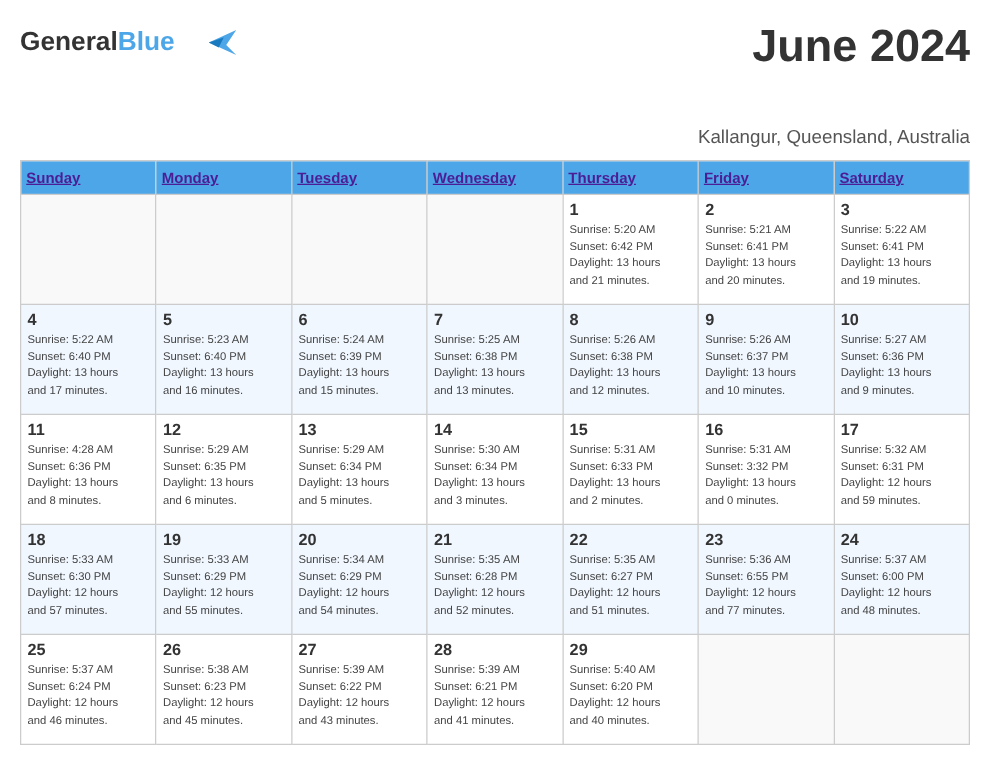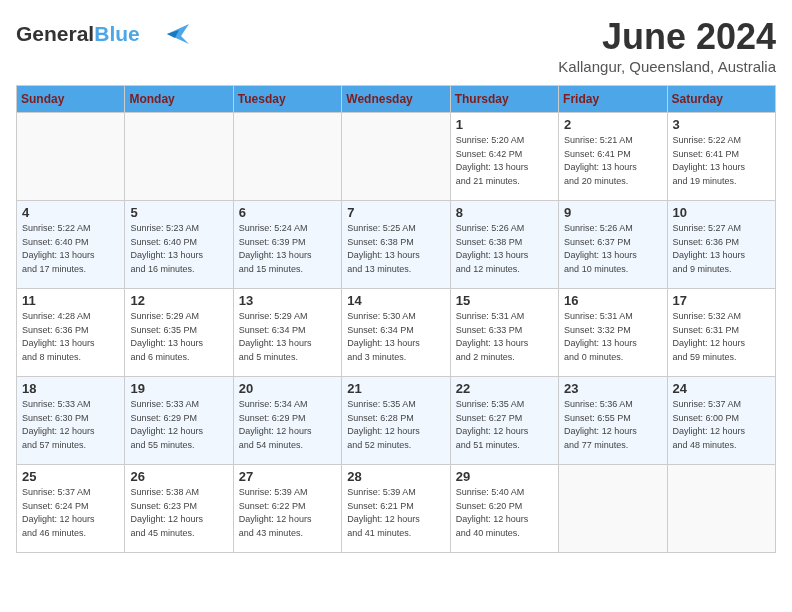--- a/index.html
+++ b/index.html
@@ -25,34 +25,36 @@
       text-align: right;
     }
     .month-title {
       font-size: 36px;
       font-weight: bold;
       color: #333;
     }
     .location {
       font-size: 15px;
       color: #555;
+      margin-top: 43px;
     }
     .calendar {
       width: 100%;
       border-collapse: collapse;
       table-layout: fixed;
     }
     .calendar th {
       background-color: #4da6e8;
-      color: #7f1d1d;
+      color: #4c1d95;
       font-size: 12px;
       font-weight: bold;
       padding: 6px 4px;
       text-align: left;
       border: 1px solid #ccc;
+      text-decoration: underline;
     }
     .calendar td {
       border: 1px solid #ccc;
       vertical-align: top;
       padding: 4px 5px;
       font-size: 9.5px;
       color: #333;
       height: 88px;
       background: #fff;
     }

